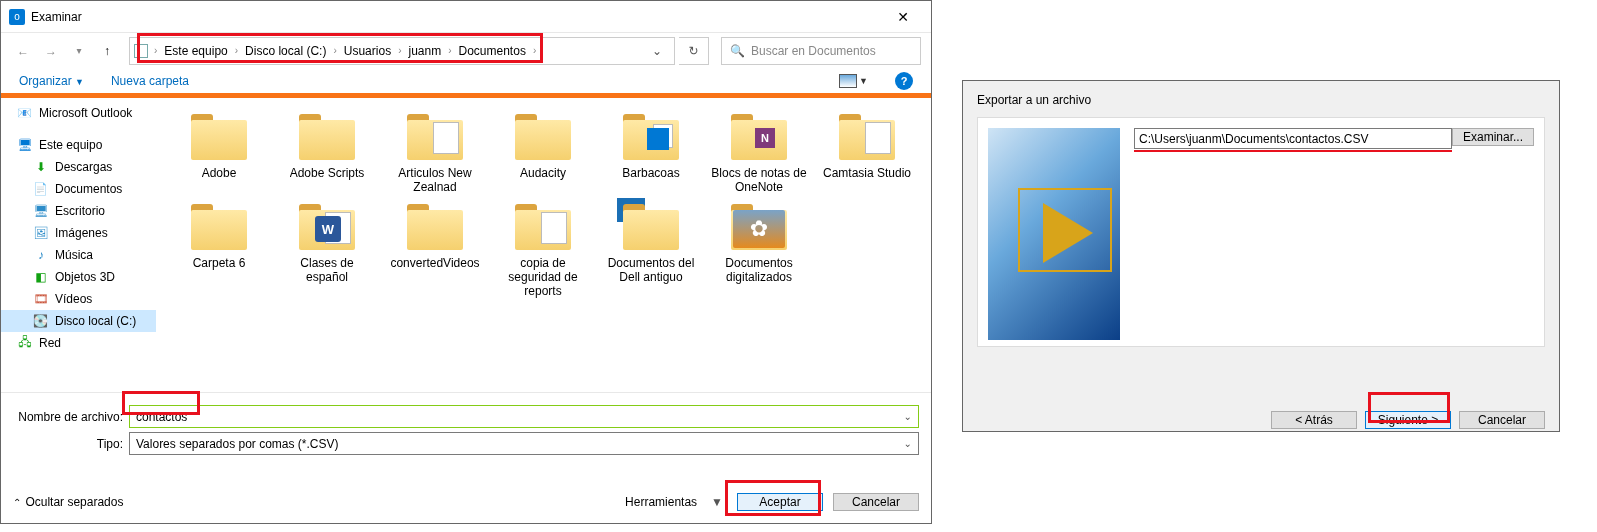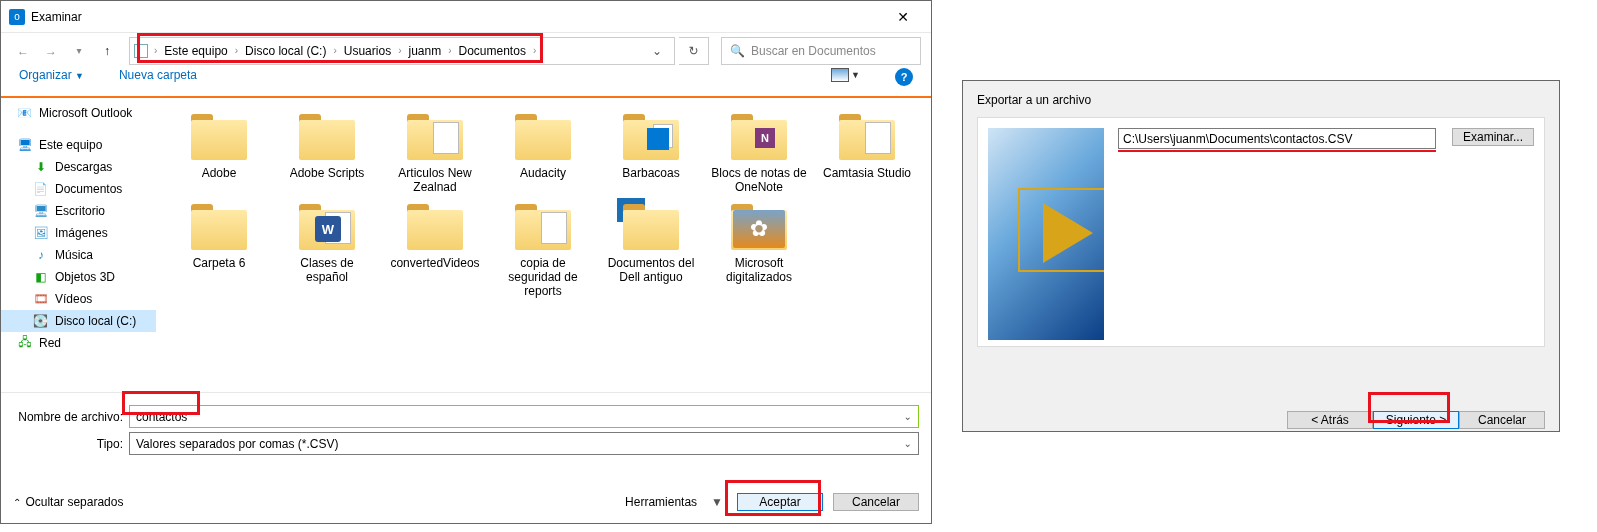--- a/index.html
+++ b/index.html
@@ -14,21 +14,21 @@
 .navbar{display:flex;align-items:center;height:36px;padding:4px 10px;gap:4px;border-top:1px solid #e8e8e8}
 .nav-btn{width:24px;height:24px;display:flex;align-items:center;justify-content:center;color:#888}
 .nav-btn.active{color:#000}
 .breadcrumb-box{flex:1;height:28px;border:1px solid #ccc;display:flex;align-items:center;padding:0 4px;background:#fff;margin-left:6px}
 .bc-seg{padding:0 5px;color:#000}
 .bc-sep{color:#888;padding:0 2px;font-size:10px}
 .bc-dd{margin-left:auto;color:#555;padding:0 8px}
 .refresh-box{width:30px;height:28px;border:1px solid #ccc;border-left:none;display:flex;align-items:center;justify-content:center;color:#555}
 .search-box{width:200px;height:28px;border:1px solid #ccc;display:flex;align-items:center;padding:0 8px;margin-left:8px;color:#888}
 .search-box .s-ico{margin-right:6px}
-.toolbar{display:flex;align-items:flex-start;height:30px;padding:0 18px;color:#006cbe;gap:35px;border-bottom:2px solid #f97316}
+.toolbar{display:flex;align-items:center;height:30px;padding:0 18px;color:#006cbe;gap:27px;border-bottom:5px solid #f97316}
 .toolbar .sp{flex:1}
 .toolbar .view-ico{color:#333;display:flex;align-items:center;gap:2px}
 .toolbar .help{width:18px;height:18px;border-radius:50%;background:#0078d4;color:#fff;display:flex;align-items:center;justify-content:center;font-size:11px;font-weight:bold}
 .body-area{display:flex;height:294px}
 .sidebar{width:155px;overflow-y:auto;padding:4px 0}
 .tree-item{display:flex;align-items:center;height:22px;padding-left:16px;gap:6px}
 .tree-item.l2{padding-left:32px}
 .tree-item.sel{background:#cce8ff}
 .tree-item .ic{width:16px;height:16px;display:flex;align-items:center;justify-content:center;font-size:12px}
 .content{flex:1;padding:10px 14px;display:flex;flex-wrap:wrap;gap:4px 10px;align-content:flex-start;overflow:auto}
@@ -60,21 +60,21 @@
 .r-body{padding:12px 14px 8px}
 .r-title{font-size:12px;margin-bottom:10px}
 .r-content{display:flex;gap:14px;background:#fff;border:1px solid #dcdcdc;padding:10px;height:230px}
 .wiz-img{width:154px;height:212px;background:linear-gradient(135deg,#cfe4f5 0%,#6aa9dc 40%,#0b3f87 100%);position:relative;overflow:hidden}
 .wiz-img::after{content:"";position:absolute;left:30px;top:60px;width:90px;height:80px;border:2px solid #d8a41a;transform:rotate(0deg)}
 .wiz-img::before{content:"";position:absolute;left:55px;top:75px;border:30px solid transparent;border-left:50px solid #d8a41a}
 .r-form{flex:1}
 .r-form-label{margin-bottom:4px}
 .r-input{width:318px;height:21px;border:1px solid #7a7a7a;padding:0 4px;background:#fff;display:flex;align-items:center}
 .r-underline{height:2px;background:#e8111e;width:318px;margin-top:1px}
-.r-btns{display:flex;justify-content:flex-end;padding:56px 14px 14px}
+.r-btns{display:flex;justify-content:flex-end;gap:8px;padding:56px 14px 14px}
 .sig-anno{position:absolute;right:109px;bottom:8px;width:82px;height:31px;pointer-events:none}
 
 .folder .doc-corner{position:absolute;right:10px;top:14px;width:26px;height:32px;background:#fff;border:1px solid #bbb;z-index:2}
 .folder .clip{position:absolute;right:12px;top:16px;width:20px;height:24px;background:#fff;border:1px solid #bbb;z-index:2}
 .folder .film{position:absolute;right:8px;top:14px;width:30px;height:28px;background:#c44125;z-index:2}
 .folder .film::before,.folder .film::after{content:"";position:absolute;left:0;right:0;height:4px;background:repeating-linear-gradient(90deg,#222 0 3px,#c44125 3px 6px)}
 .folder .film::before{top:0}.folder .film::after{bottom:0}
 .w-badge{left:22px;top:18px;width:26px;height:26px;background:#2b579a;border-radius:3px;color:#fff;display:flex;align-items:center;justify-content:center;font-weight:bold;font-size:13px}
 .o-badge{left:30px;top:20px;width:22px;height:22px;background:#0078d4;color:#fff;display:flex;align-items:center;justify-content:center;font-weight:bold;font-size:12px}
 .n-badge{right:18px;top:20px;width:20px;height:20px;background:#80397b;color:#fff;display:flex;align-items:center;justify-content:center;font-weight:bold;font-size:11px}
@@ -258,21 +258,21 @@
             <div class="folder-base"></div>
             <div class="bluebox"></div>
           </div>
           <div class="folder-label">Documentos del Dell antiguo</div>
         </div>
         <div class="folder">
           <div class="fimg">
             <div class="folder-base"></div>
             <div class="flower"></div>
           </div>
-          <div class="folder-label">Microsoft digitalizados</div>
+          <div class="folder-label">Documentos digitalizados</div>
         </div>
       </div>
   </div>
 
   <div class="footer-area">
     <div class="field-row">
       <label>Nombre de archivo:</label>
       <div class="combo name">
         <span>contactos</span>
         <span class="dd">⌄</span>
@@ -306,21 +306,21 @@
   <div class="anno-red name-anno"></div>
   <div class="anno-red accept-anno"></div>
 </div>
 
 <div class="dialog right">
   <div class="r-body">
     <div class="r-title">Exportar a un archivo</div>
     <div class="r-content">
       <div class="wiz-img"></div>
       <div class="r-form">
-        <div style="display:flex;gap:16px;align-items:flex-start">
+        <div style="display:flex;gap:0;align-items:flex-start">
           <div>
             <div class="r-input">
                 <span>C:\Users\juanm\Documents\contactos.CSV</span>
               </div>
             <div class="r-underline"></div>
           </div>
           <div class="btn" style="min-width:78px">
               <span>Examinar...</span>
             </div>
         </div>

